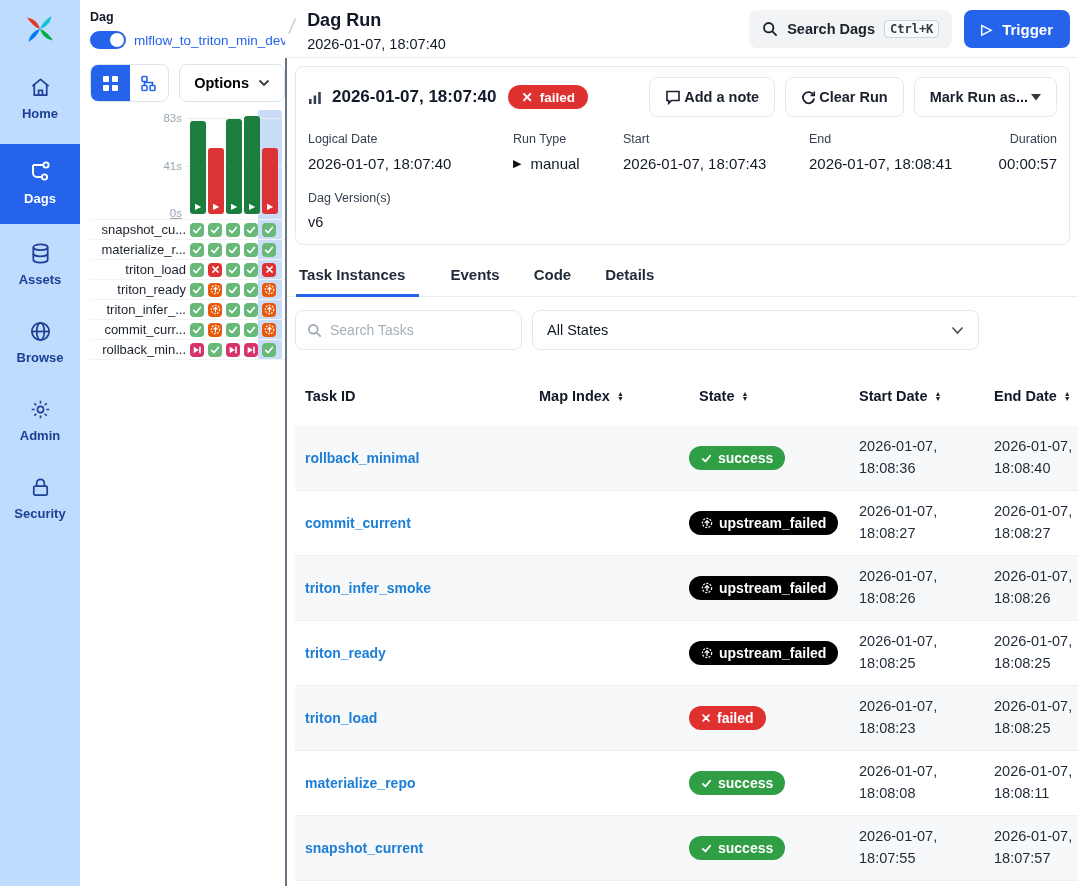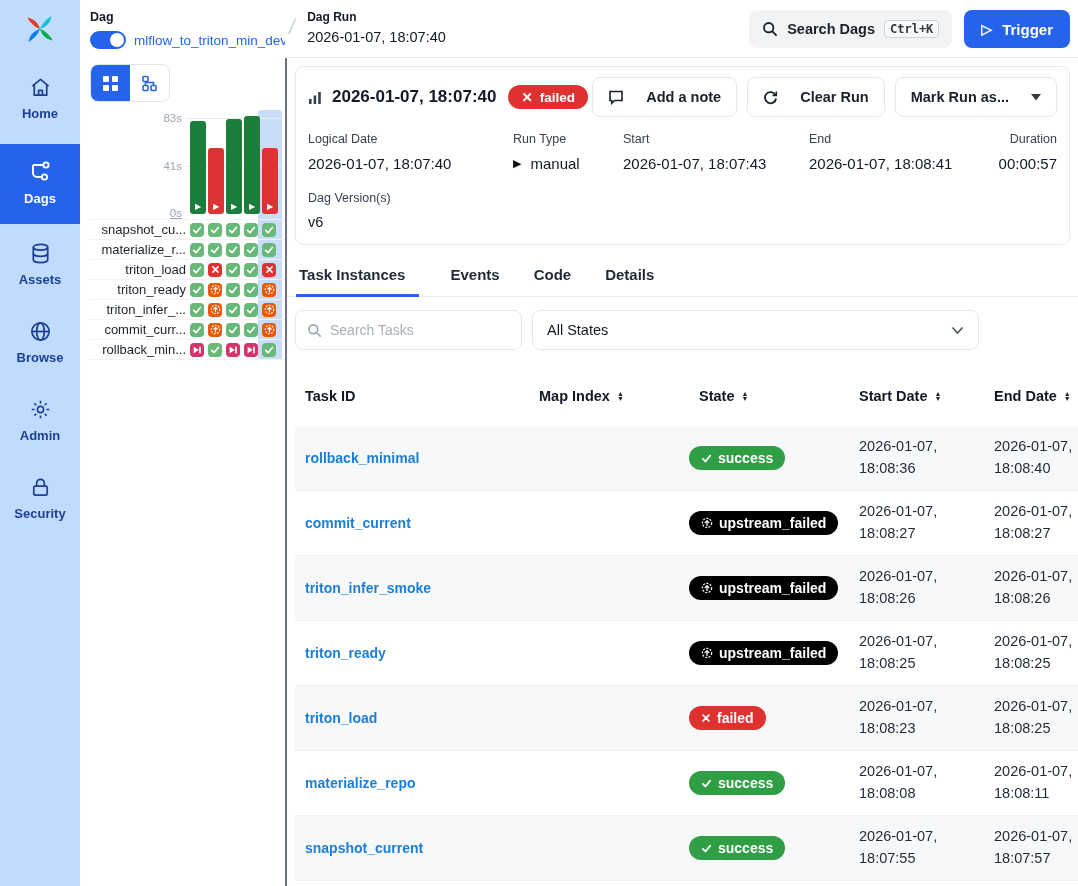--- a/index.html
+++ b/index.html
@@ -45,40 +45,40 @@
   .sq svg { display:block; }
 
   .splitter { width:2px; background:#6a7480; margin-top:58px; flex:0 0 2px; cursor:col-resize; }
 
   
   .main { flex:1; display:flex; flex-direction:column; overflow:hidden; }
   .main-header { display:flex; align-items:flex-start; height:58px; flex:0 0 58px;
     border-bottom:1px solid #e9edf1; padding:10px 8px 0 2px; }
   .bc-slash { font-size:22px; color:#cbd5e0; font-weight:300; margin-top:4px; transform:rotate(8deg); }
   .bc { margin-left:12px; }
-  .bc-label { font-size:12px; font-weight:700; }
+  .bc-label { font-size:18px; font-weight:700; }
   .bc-value { font-size:14.5px; margin-top:5px; }
   .spacer { flex:1; }
   .search-dags { height:38px; background:#f1f3f5; border:none; border-radius:8px; display:flex; align-items:center;
     gap:9px; padding:0 13px; font-size:14.5px; font-weight:600; color:#1a202c; margin-right:12px; cursor:pointer; }
   .kbd { font-family:"DejaVu Sans Mono", monospace; font-size:12px; border:1px solid #ced4da; border-radius:4px;
     padding:1px 5px; color:#343a40; background:#f8f9fa; }
   .trigger-btn { height:38px; background:#2563eb; border:none; color:#fff; border-radius:8px; display:flex;
     align-items:center; gap:10px; padding:0 17px; font-size:15px; font-weight:700; cursor:pointer; }
   .trigger-play { font-size:14px; }
 
   .run-card { margin:8px 8px 0; border:1px solid #e5e9ef; border-radius:8px; padding:10px 12px 14px; }
   .card-head { display:flex; align-items:center; }
   .chart-ic { color:#374151; }
   .card-title { font-size:17px; font-weight:700; margin:0 12px 0 9px; }
   .pill { display:inline-flex; align-items:center; gap:7px; padding:4px 13px; border-radius:999px;
     color:#fff; font-weight:700; font-size:13.5px; background:#e03131; }
   .card-actions { margin-left:auto; display:flex; gap:10px; }
   .btn { height:40px; border:1px solid #e5e9ef; border-radius:8px; background:#fff; display:flex; align-items:center;
-    gap:22px; padding:0 15px; font-size:14.5px; font-weight:600; color:#1a202c; cursor:pointer; }
+    gap:3px; padding:0 15px; font-size:14.5px; font-weight:600; color:#1a202c; cursor:pointer; }
   .fields { display:flex; margin-top:15px; }
   .field { }
   .f-label { font-size:12.5px; color:#374151; }
   .f-value { font-size:15px; margin-top:9px; display:flex; align-items:center; gap:9px; }
   .f0 { width:205px; } .f1 { width:110px; } .f2 { width:186px; } .f3 { width:188px; }
   .f4 { flex:1; text-align:right; } .f4 .f-value { justify-content:flex-end; }
   .run-type-play { font-size:11px; color:#111; }
   .versions { margin-top:19px; }
   .versions .f-value { font-size:14.5px; }
 
@@ -208,20 +208,26 @@
         </div>
         <div class="seg-btn">
           <svg width="17" height="17" viewBox="0 0 17 17" fill="none" stroke="currentColor" stroke-width="1.6">
               <rect x="2" y="1.5" width="5" height="5" rx="1"></rect>
               <rect x="10" y="10.5" width="5" height="5" rx="1"></rect>
               <rect x="2" y="10.5" width="5" height="5" rx="1"></rect>
               <path d="M4.5 6.5 v4 M12.5 10.5 v-3 h-8"></path>
             </svg>
         </div>
       </div>
+      <button class="options-btn">
+        <span>Options</span>
+        <svg width="12" height="8" viewBox="0 0 12 8" fill="none" stroke="#343a40" stroke-width="1.8">
+            <path d="M1.5 1.5 L6 6 L10.5 1.5"></path>
+          </svg>
+      </button>
     </div>
 
     <div class="grid-area">
       <div class="col-highlight"></div>
       <div class="chart" id="run-chart">
           <div class="gridline" style="top: 8px;"></div>
           <div class="gridline" style="top: 56px;"></div>
           <div class="bar" style="left: 0px; height: 93px; background: rgb(27, 126, 60);">
             <span class="play">▶</span>
           </div>

